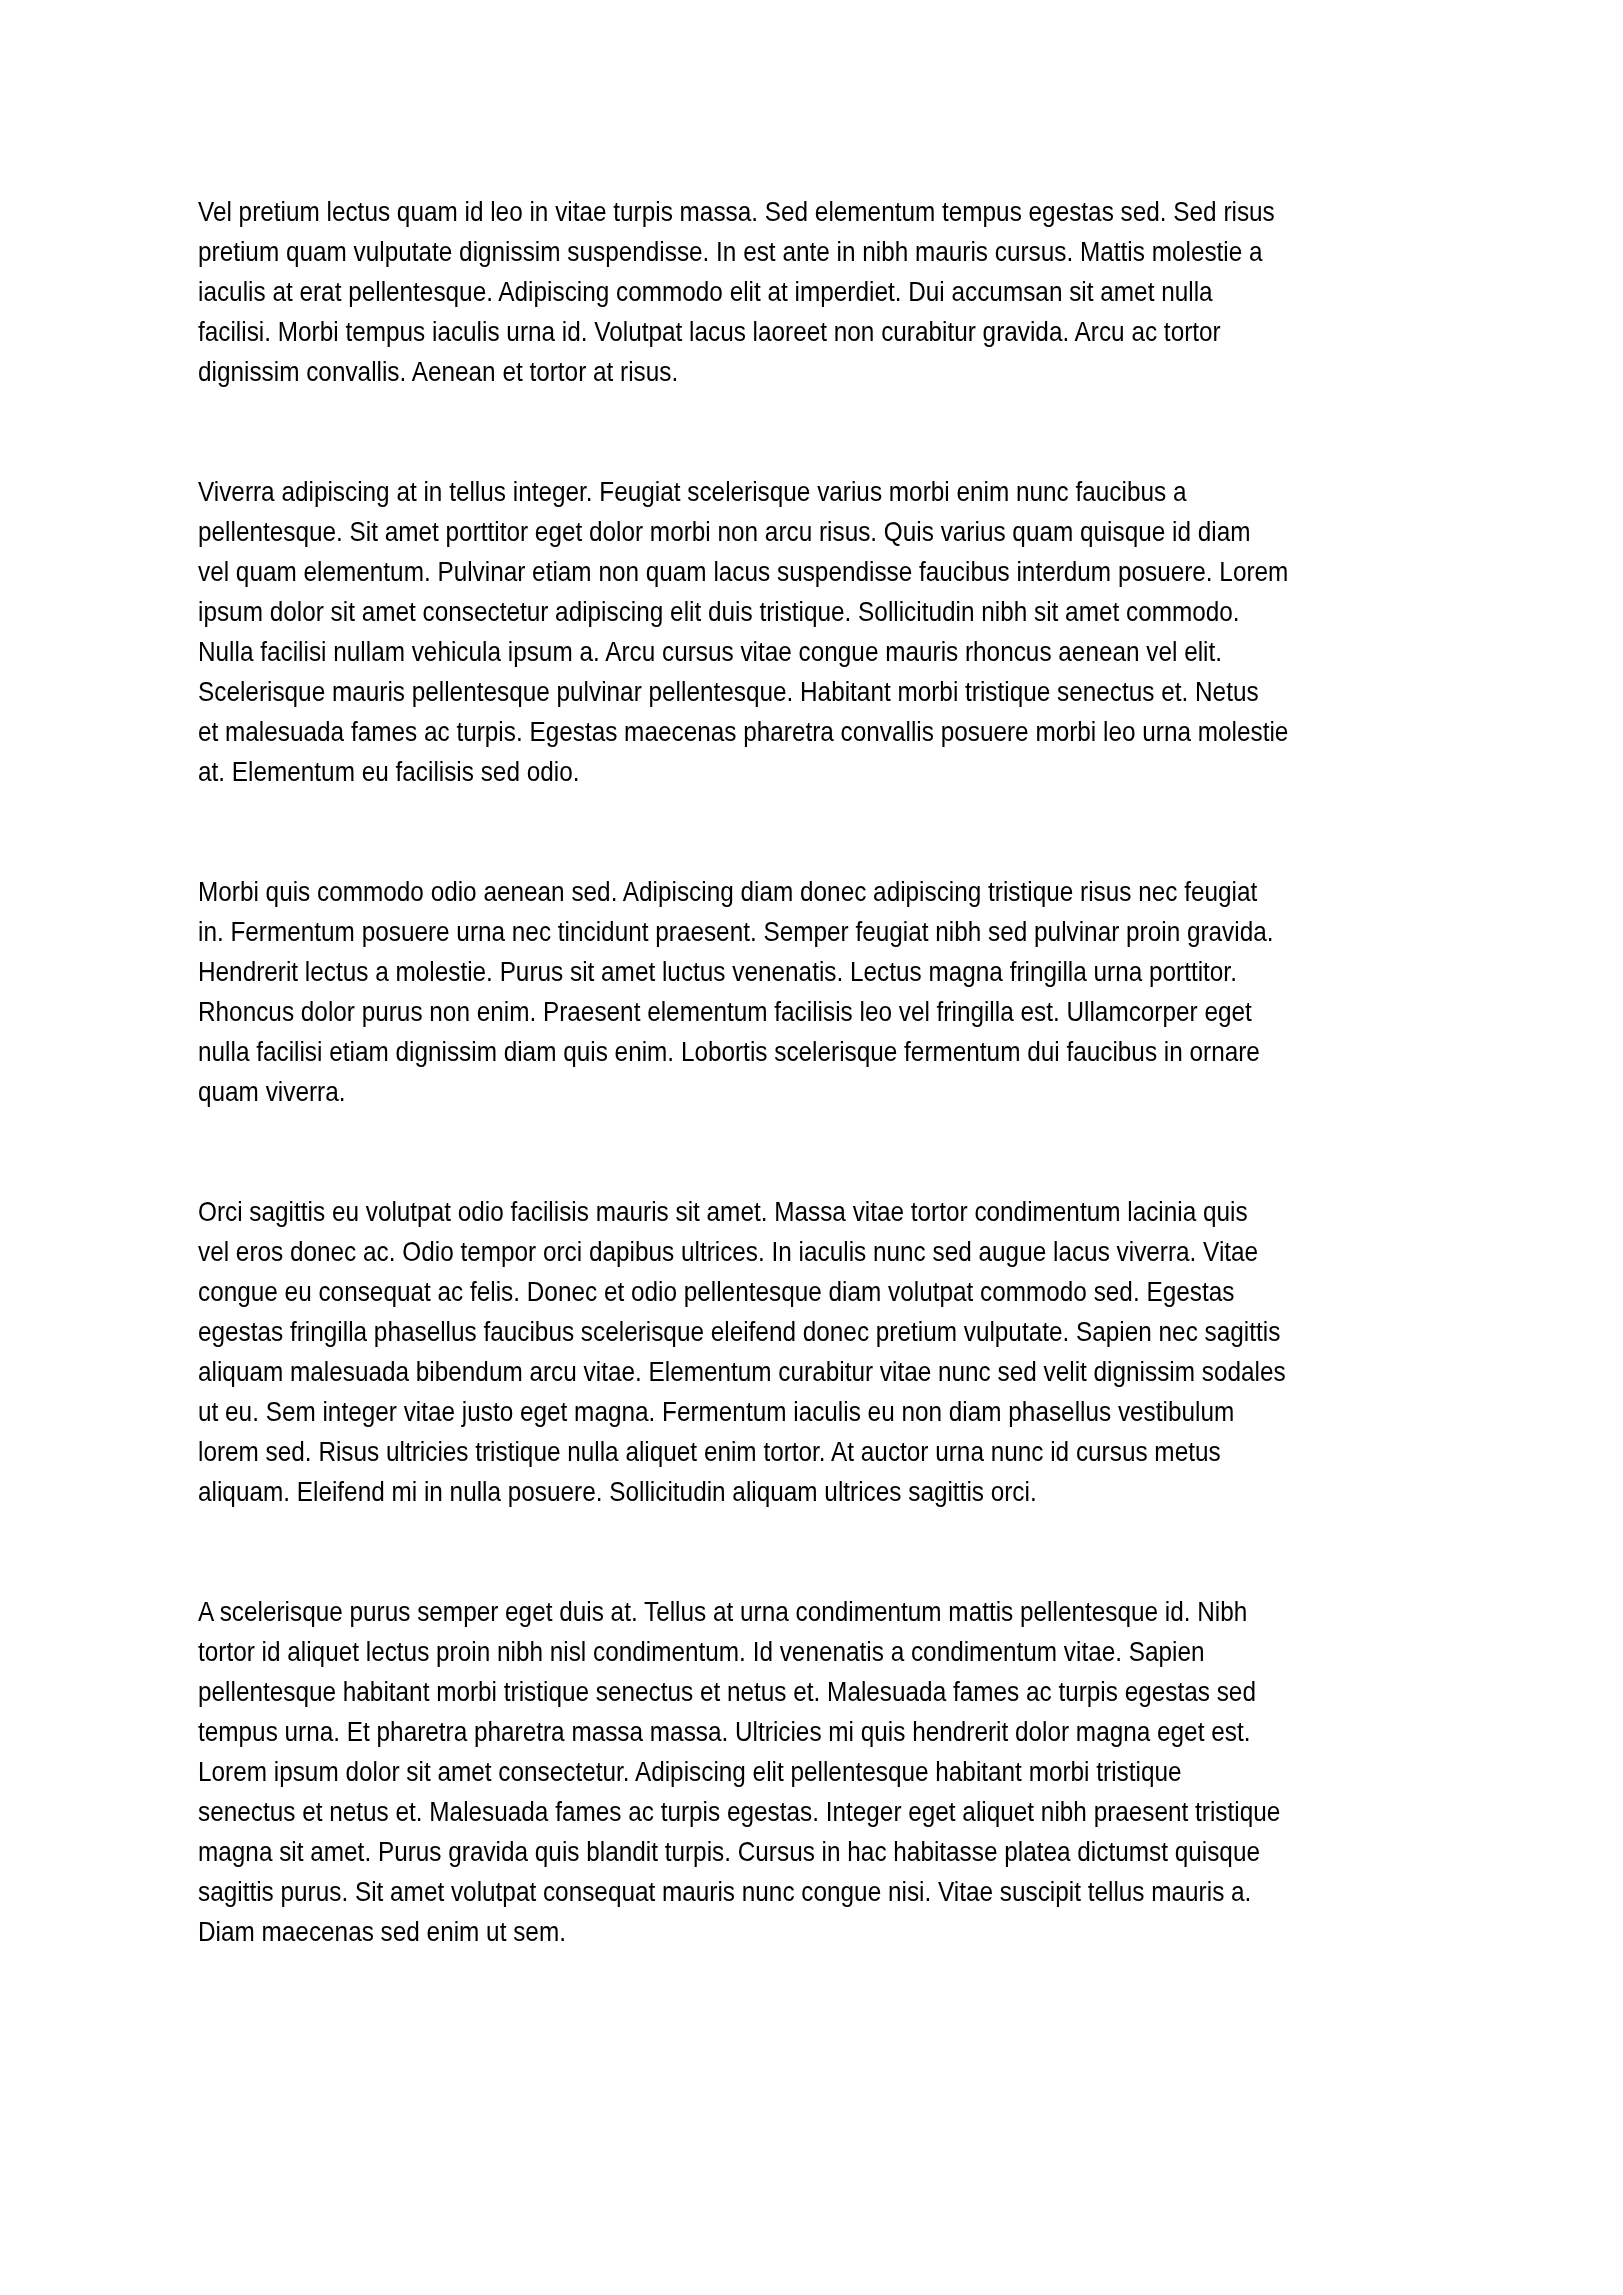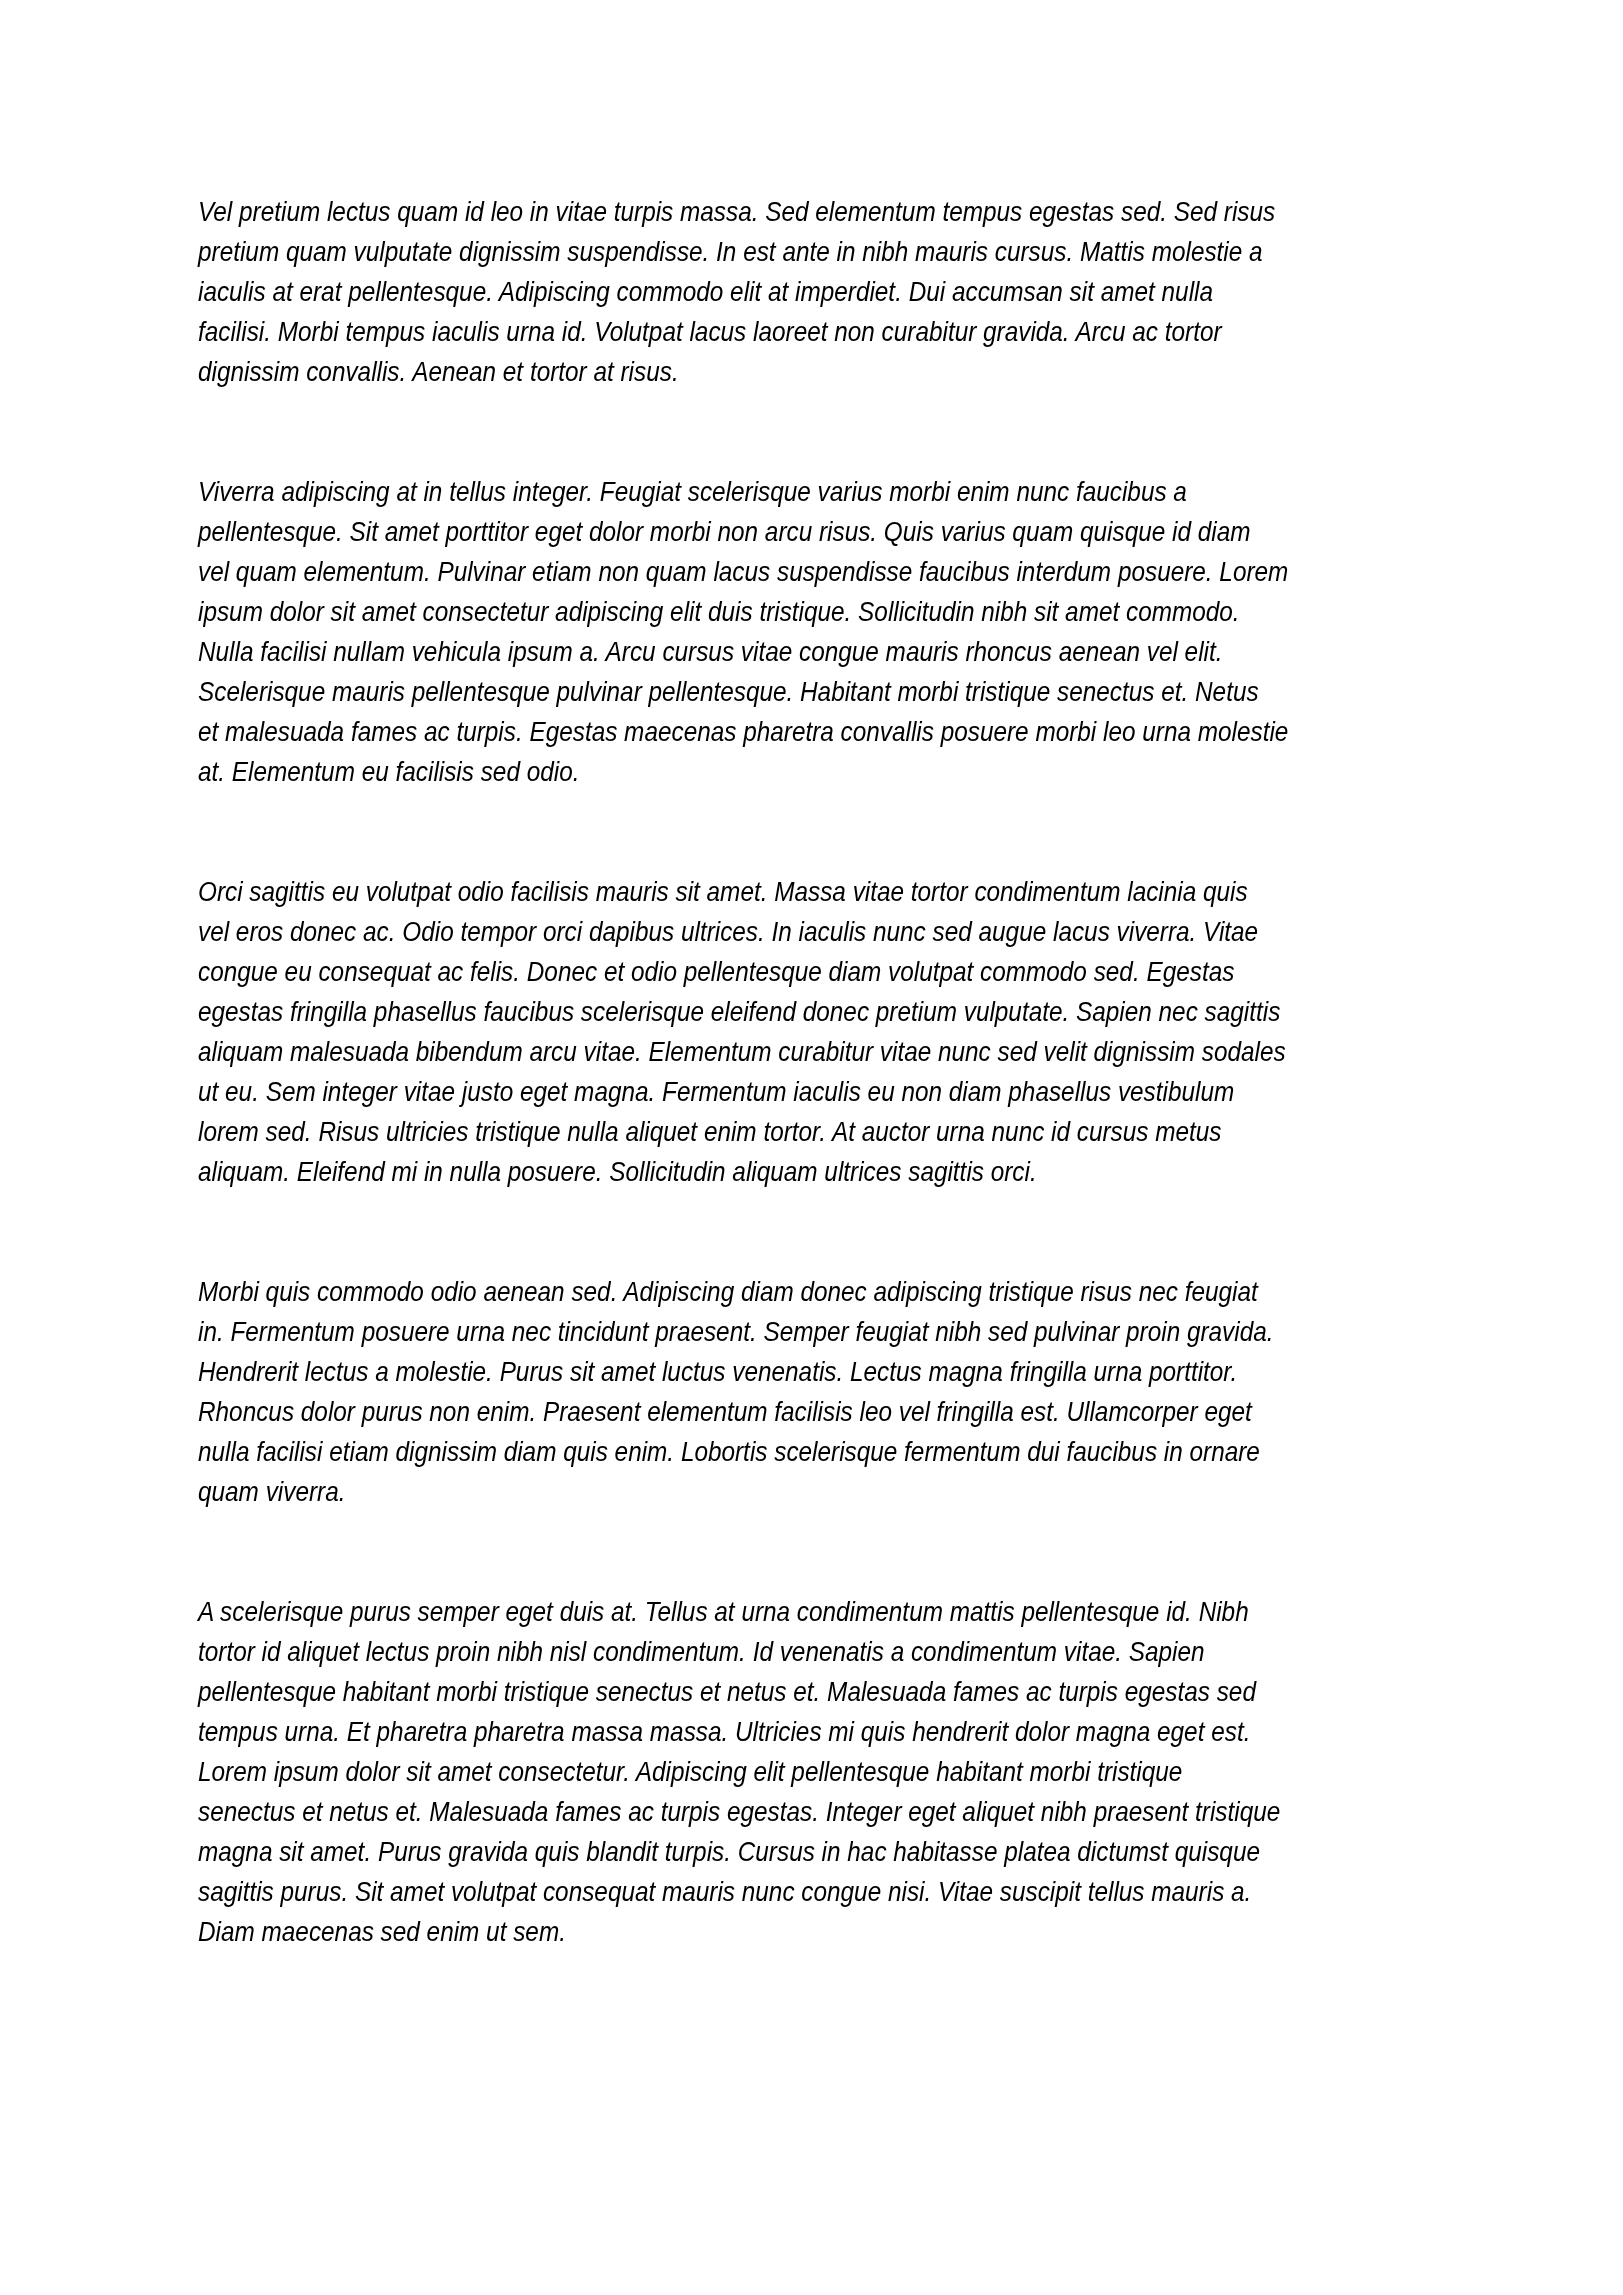--- a/index.html
+++ b/index.html
@@ -20,21 +20,20 @@
       width: 1623px;
       height: 2295px;
       background: #ffffff;
       box-sizing: border-box;
     }
     .doc-body {
       position: absolute;
       left: 198px;
       top: 192px;
       width: 1230px;
-      font-style: italic;
     }
     .paragraph {
       margin: 0 0 80px 0;
       padding: 0;
     }
     .line {
       display: block;
       height: 40px;
       line-height: 40px;
       white-space: nowrap;
@@ -64,37 +63,37 @@
       <span class="line">pellentesque. Sit amet porttitor eget dolor morbi non arcu risus. Quis varius quam quisque id diam</span>
       <span class="line">vel quam elementum. Pulvinar etiam non quam lacus suspendisse faucibus interdum posuere. Lorem</span>
       <span class="line">ipsum dolor sit amet consectetur adipiscing elit duis tristique. Sollicitudin nibh sit amet commodo.</span>
       <span class="line">Nulla facilisi nullam vehicula ipsum a. Arcu cursus vitae congue mauris rhoncus aenean vel elit.</span>
       <span class="line">Scelerisque mauris pellentesque pulvinar pellentesque. Habitant morbi tristique senectus et. Netus</span>
       <span class="line">et malesuada fames ac turpis. Egestas maecenas pharetra convallis posuere morbi leo urna molestie</span>
       <span class="line">at. Elementum eu facilisis sed odio.</span>
     </p>
 
     <p class="paragraph">
+      <span class="line">Morbi quis commodo odio aenean sed. Adipiscing diam donec adipiscing tristique risus nec feugiat</span>
+      <span class="line">in. Fermentum posuere urna nec tincidunt praesent. Semper feugiat nibh sed pulvinar proin gravida.</span>
+      <span class="line">Hendrerit lectus a molestie. Purus sit amet luctus venenatis. Lectus magna fringilla urna porttitor.</span>
+      <span class="line">Rhoncus dolor purus non enim. Praesent elementum facilisis leo vel fringilla est. Ullamcorper eget</span>
+      <span class="line">nulla facilisi etiam dignissim diam quis enim. Lobortis scelerisque fermentum dui faucibus in ornare</span>
+      <span class="line">quam viverra.</span>
+    </p>
+
+    <p class="paragraph">
       <span class="line">Orci sagittis eu volutpat odio facilisis mauris sit amet. Massa vitae tortor condimentum lacinia quis</span>
       <span class="line">vel eros donec ac. Odio tempor orci dapibus ultrices. In iaculis nunc sed augue lacus viverra. Vitae</span>
       <span class="line">congue eu consequat ac felis. Donec et odio pellentesque diam volutpat commodo sed. Egestas</span>
       <span class="line">egestas fringilla phasellus faucibus scelerisque eleifend donec pretium vulputate. Sapien nec sagittis</span>
       <span class="line">aliquam malesuada bibendum arcu vitae. Elementum curabitur vitae nunc sed velit dignissim sodales</span>
       <span class="line">ut eu. Sem integer vitae justo eget magna. Fermentum iaculis eu non diam phasellus vestibulum</span>
       <span class="line">lorem sed. Risus ultricies tristique nulla aliquet enim tortor. At auctor urna nunc id cursus metus</span>
       <span class="line">aliquam. Eleifend mi in nulla posuere. Sollicitudin aliquam ultrices sagittis orci.</span>
-    </p>
-
-    <p class="paragraph">
-      <span class="line">Morbi quis commodo odio aenean sed. Adipiscing diam donec adipiscing tristique risus nec feugiat</span>
-      <span class="line">in. Fermentum posuere urna nec tincidunt praesent. Semper feugiat nibh sed pulvinar proin gravida.</span>
-      <span class="line">Hendrerit lectus a molestie. Purus sit amet luctus venenatis. Lectus magna fringilla urna porttitor.</span>
-      <span class="line">Rhoncus dolor purus non enim. Praesent elementum facilisis leo vel fringilla est. Ullamcorper eget</span>
-      <span class="line">nulla facilisi etiam dignissim diam quis enim. Lobortis scelerisque fermentum dui faucibus in ornare</span>
-      <span class="line">quam viverra.</span>
     </p>
 
     <p class="paragraph">
       <span class="line">A scelerisque purus semper eget duis at. Tellus at urna condimentum mattis pellentesque id. Nibh</span>
       <span class="line">tortor id aliquet lectus proin nibh nisl condimentum. Id venenatis a condimentum vitae. Sapien</span>
       <span class="line">pellentesque habitant morbi tristique senectus et netus et. Malesuada fames ac turpis egestas sed</span>
       <span class="line">tempus urna. Et pharetra pharetra massa massa. Ultricies mi quis hendrerit dolor magna eget est.</span>
       <span class="line">Lorem ipsum dolor sit amet consectetur. Adipiscing elit pellentesque habitant morbi tristique</span>
       <span class="line">senectus et netus et. Malesuada fames ac turpis egestas. Integer eget aliquet nibh praesent tristique</span>
       <span class="line">magna sit amet. Purus gravida quis blandit turpis. Cursus in hac habitasse platea dictumst quisque</span>

